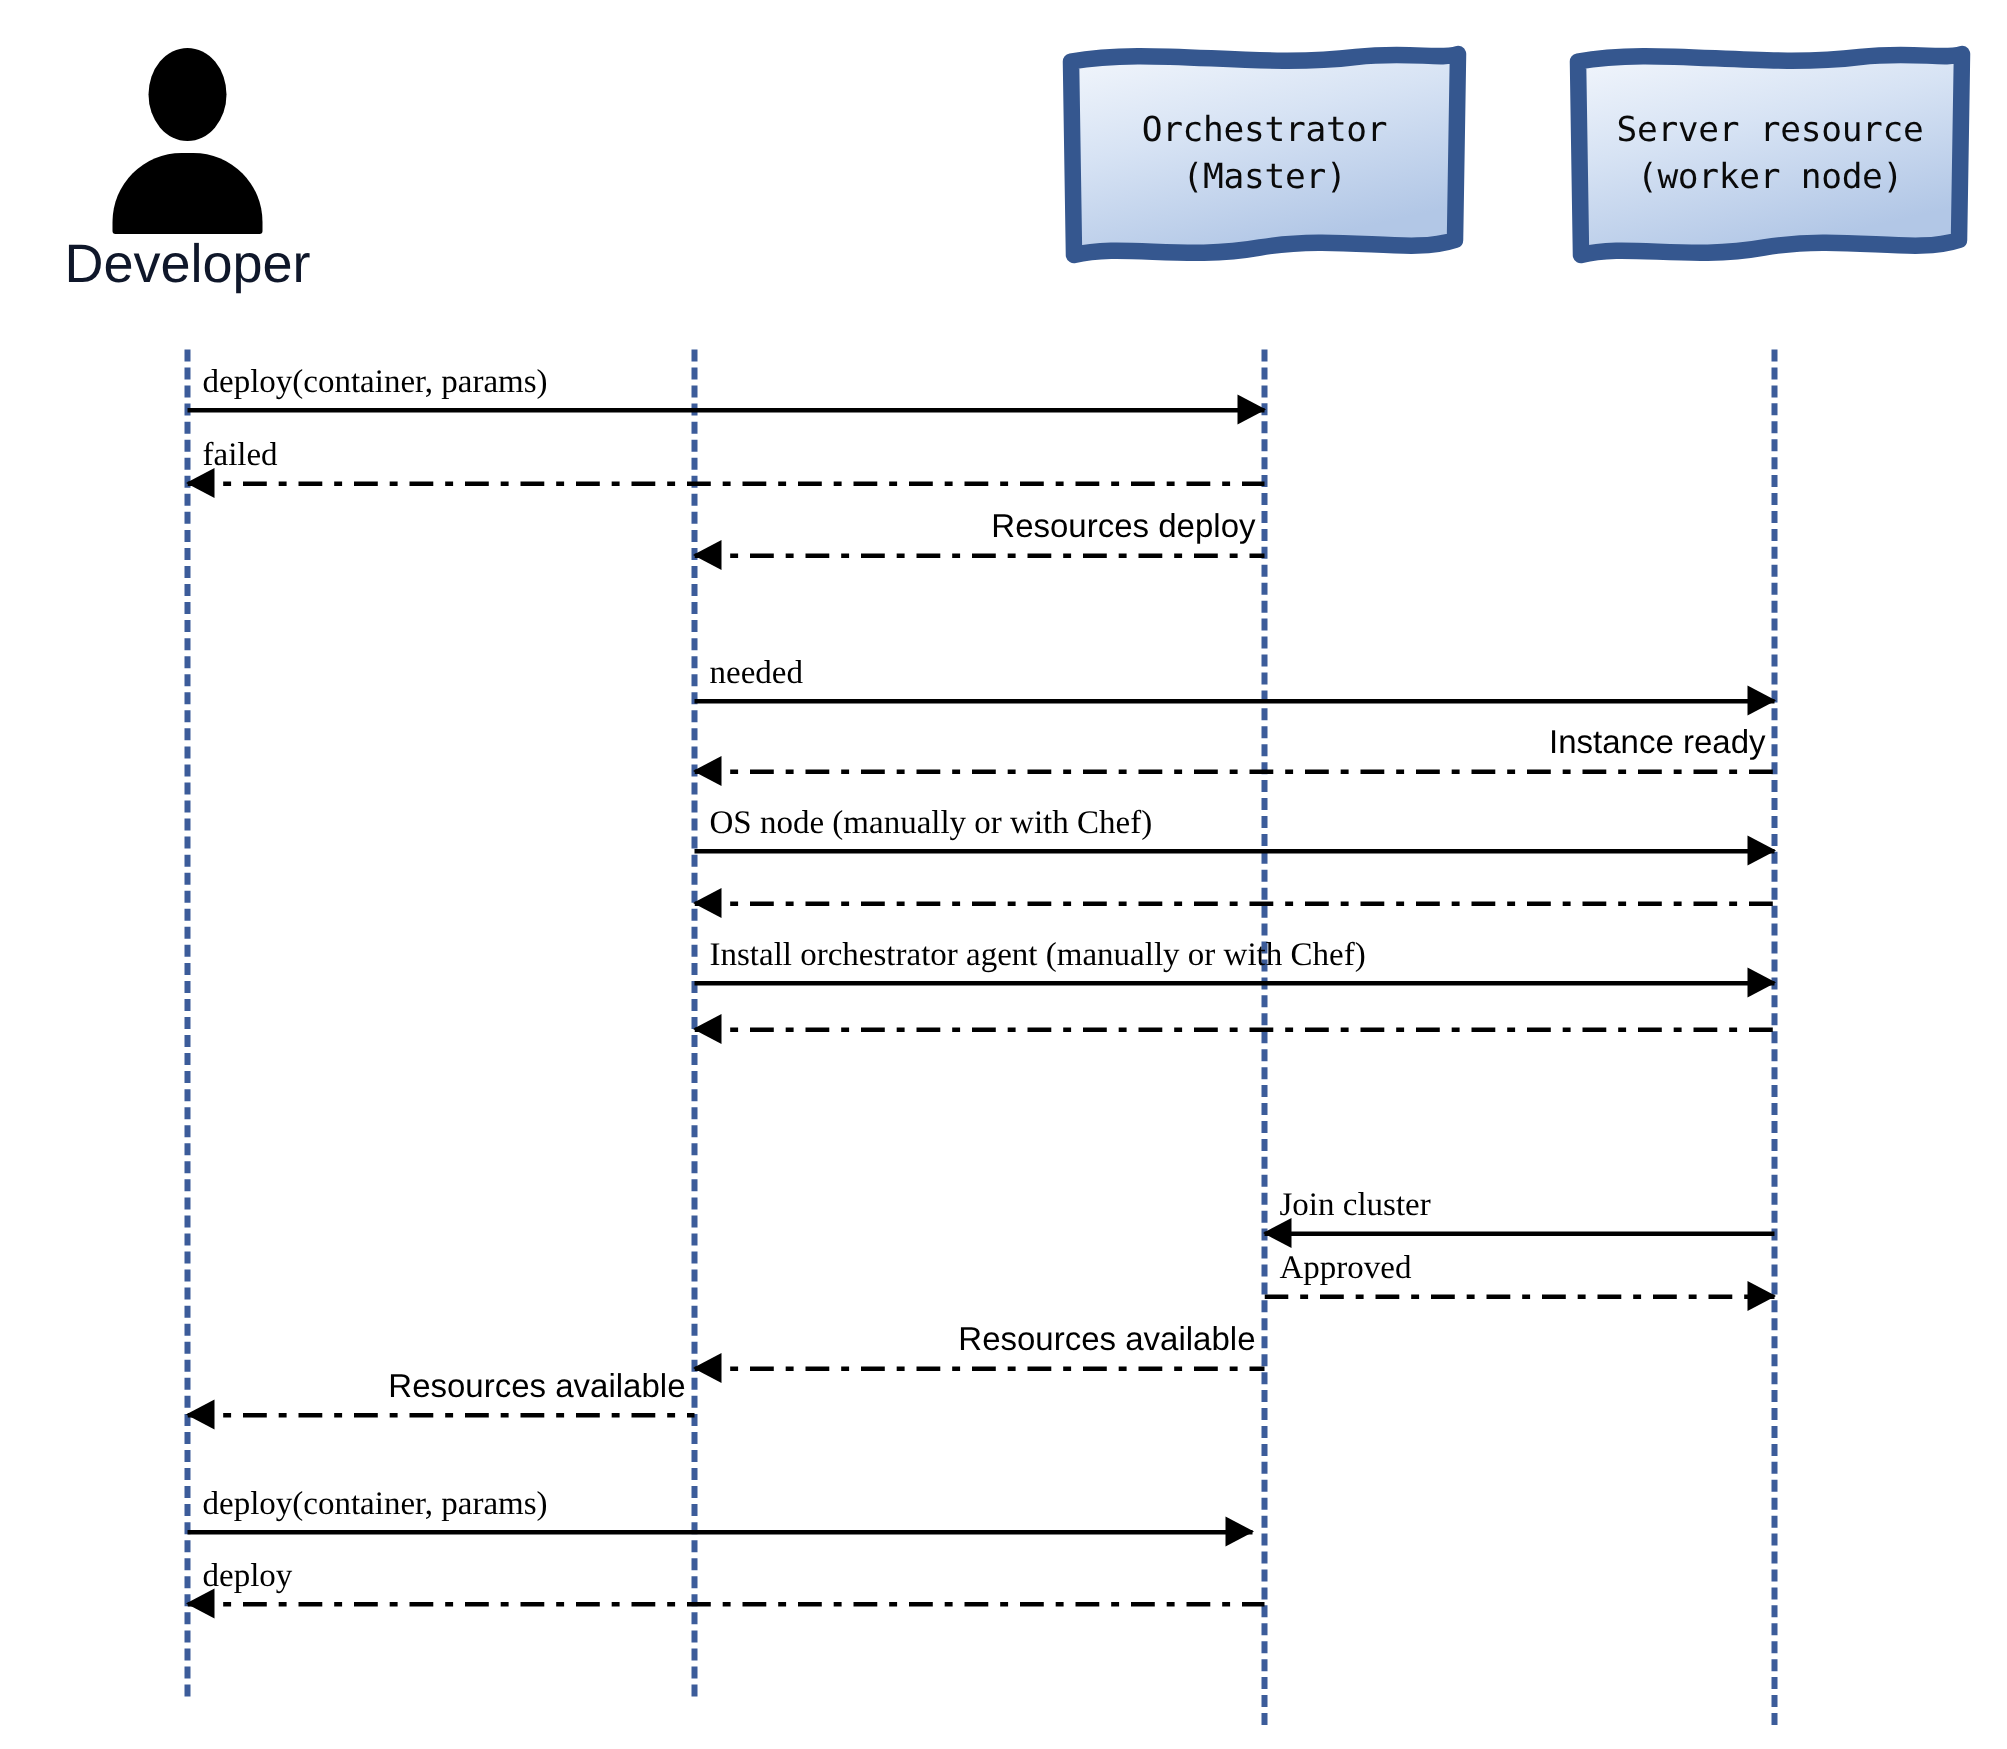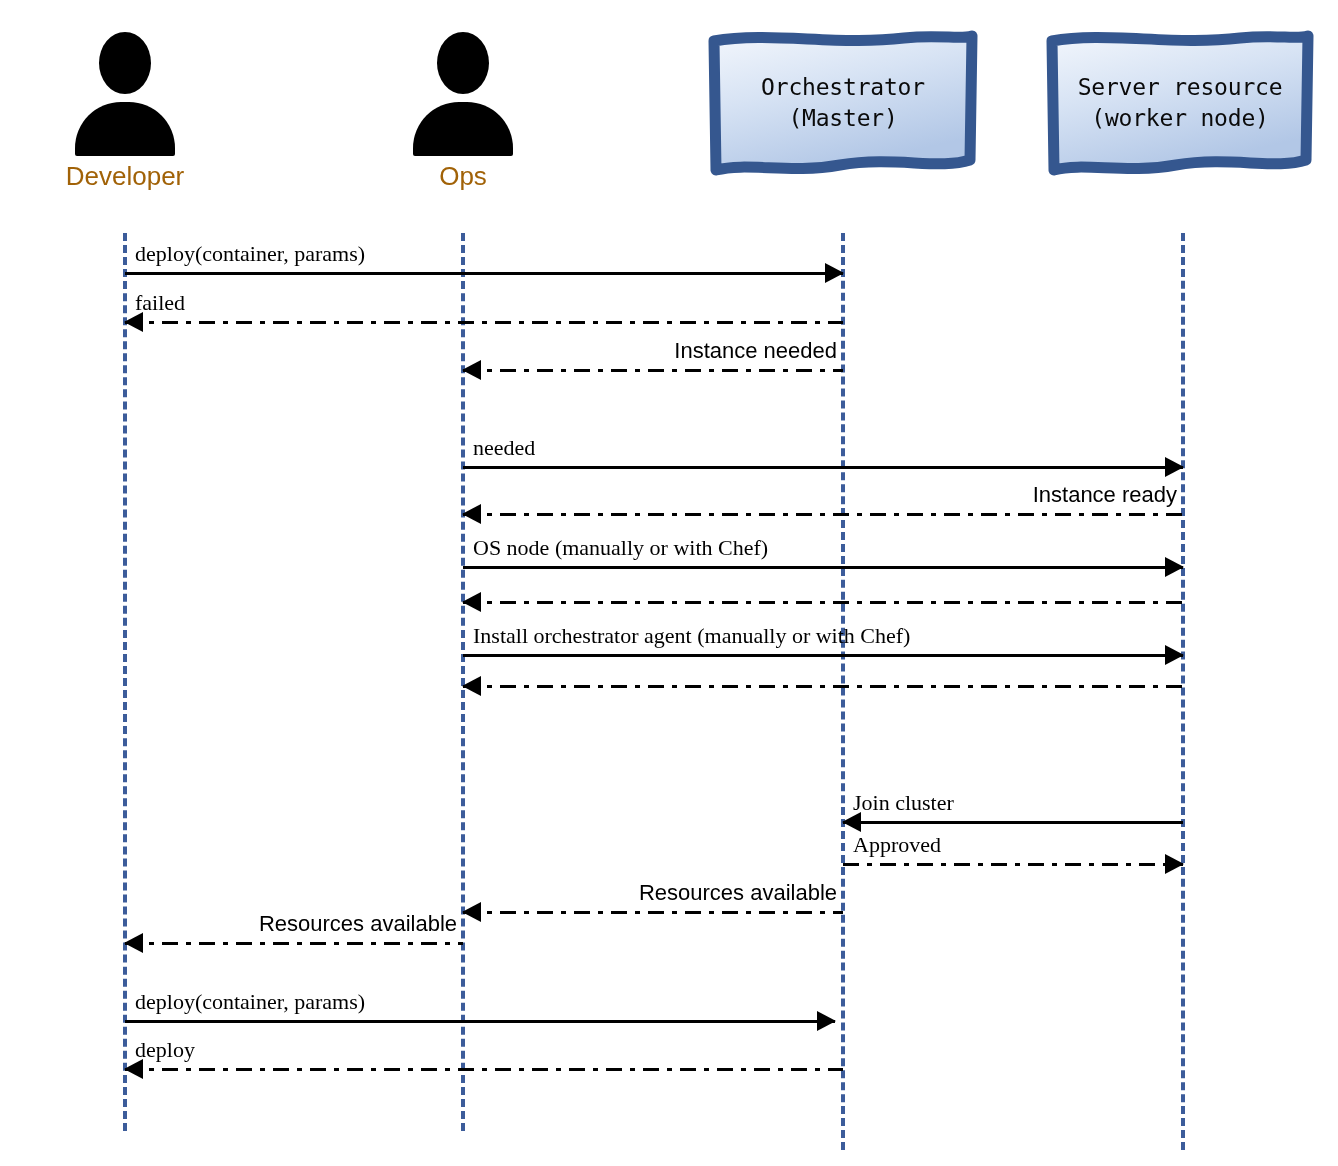--- a/index.html
+++ b/index.html
@@ -45,23 +45,23 @@
     height: 54px;
     background: #000000;
     border-radius: 46px 46px 2px 2px;
   }
   .person .actor-label {
     position: absolute;
     top: 126px;
     left: -60px;
     width: 240px;
     text-align: center;
-    font-size: 26px;
+    font-size: 36px;
     line-height: 40px;
-    color: #a16207;
+    color: #0f172a;
     font-family: "Liberation Sans", sans-serif;
     white-space: nowrap;
   }
 
   
   .sysbox {
     position: absolute;
   }
   .sysbox svg {
     position: absolute;
@@ -158,27 +158,20 @@
 <div id="canvas">
 
   <div class="person" style="left:65px; top:30px;">
     <div class="glyph">
       <div class="head"></div>
       <div class="body"></div>
     </div>
     <div class="actor-label">Developer</div>
   </div>
 
-  <div class="person" style="left:403px; top:30px;">
-    <div class="glyph">
-      <div class="head"></div>
-      <div class="body"></div>
-    </div>
-    <div class="actor-label">Ops</div>
-  </div>
 
   <div class="sysbox" style="left:1046px; top:28px; width:268px; height:150px;">
     <svg width="268" height="150" viewBox="0 0 268 150">
       <defs>
         <linearGradient id="gradSrv" x1="0" y1="0" x2="0.45" y2="1">
           <stop offset="0%" stop-color="#F2F6FC"></stop>
           <stop offset="45%" stop-color="#D7E3F4"></stop>
           <stop offset="100%" stop-color="#B2C7E6"></stop>
         </linearGradient>
       </defs>
@@ -232,21 +225,21 @@
 
   <div class="msg dashdot" style="left:125px; top:321px; width:718px;">
     <div class="line"></div>
     <div class="head-l"></div>
     <div class="msg-label lbl-left">failed</div>
   </div>
 
   <div class="msg dashdot" style="left:463px; top:369px; width:380px;">
     <div class="line"></div>
     <div class="head-l"></div>
-    <div class="msg-label lbl-right">Instance needed</div>
+    <div class="msg-label lbl-right">Resources deploy</div>
   </div>
 
   <div class="msg solid" style="left:463px; top:466px; width:720px;">
     <div class="line"></div>
     <div class="head-r"></div>
     <div class="msg-label lbl-left">needed</div>
   </div>
 
   <div class="msg dashdot" style="left:463px; top:513px; width:720px;">
     <div class="line"></div>

